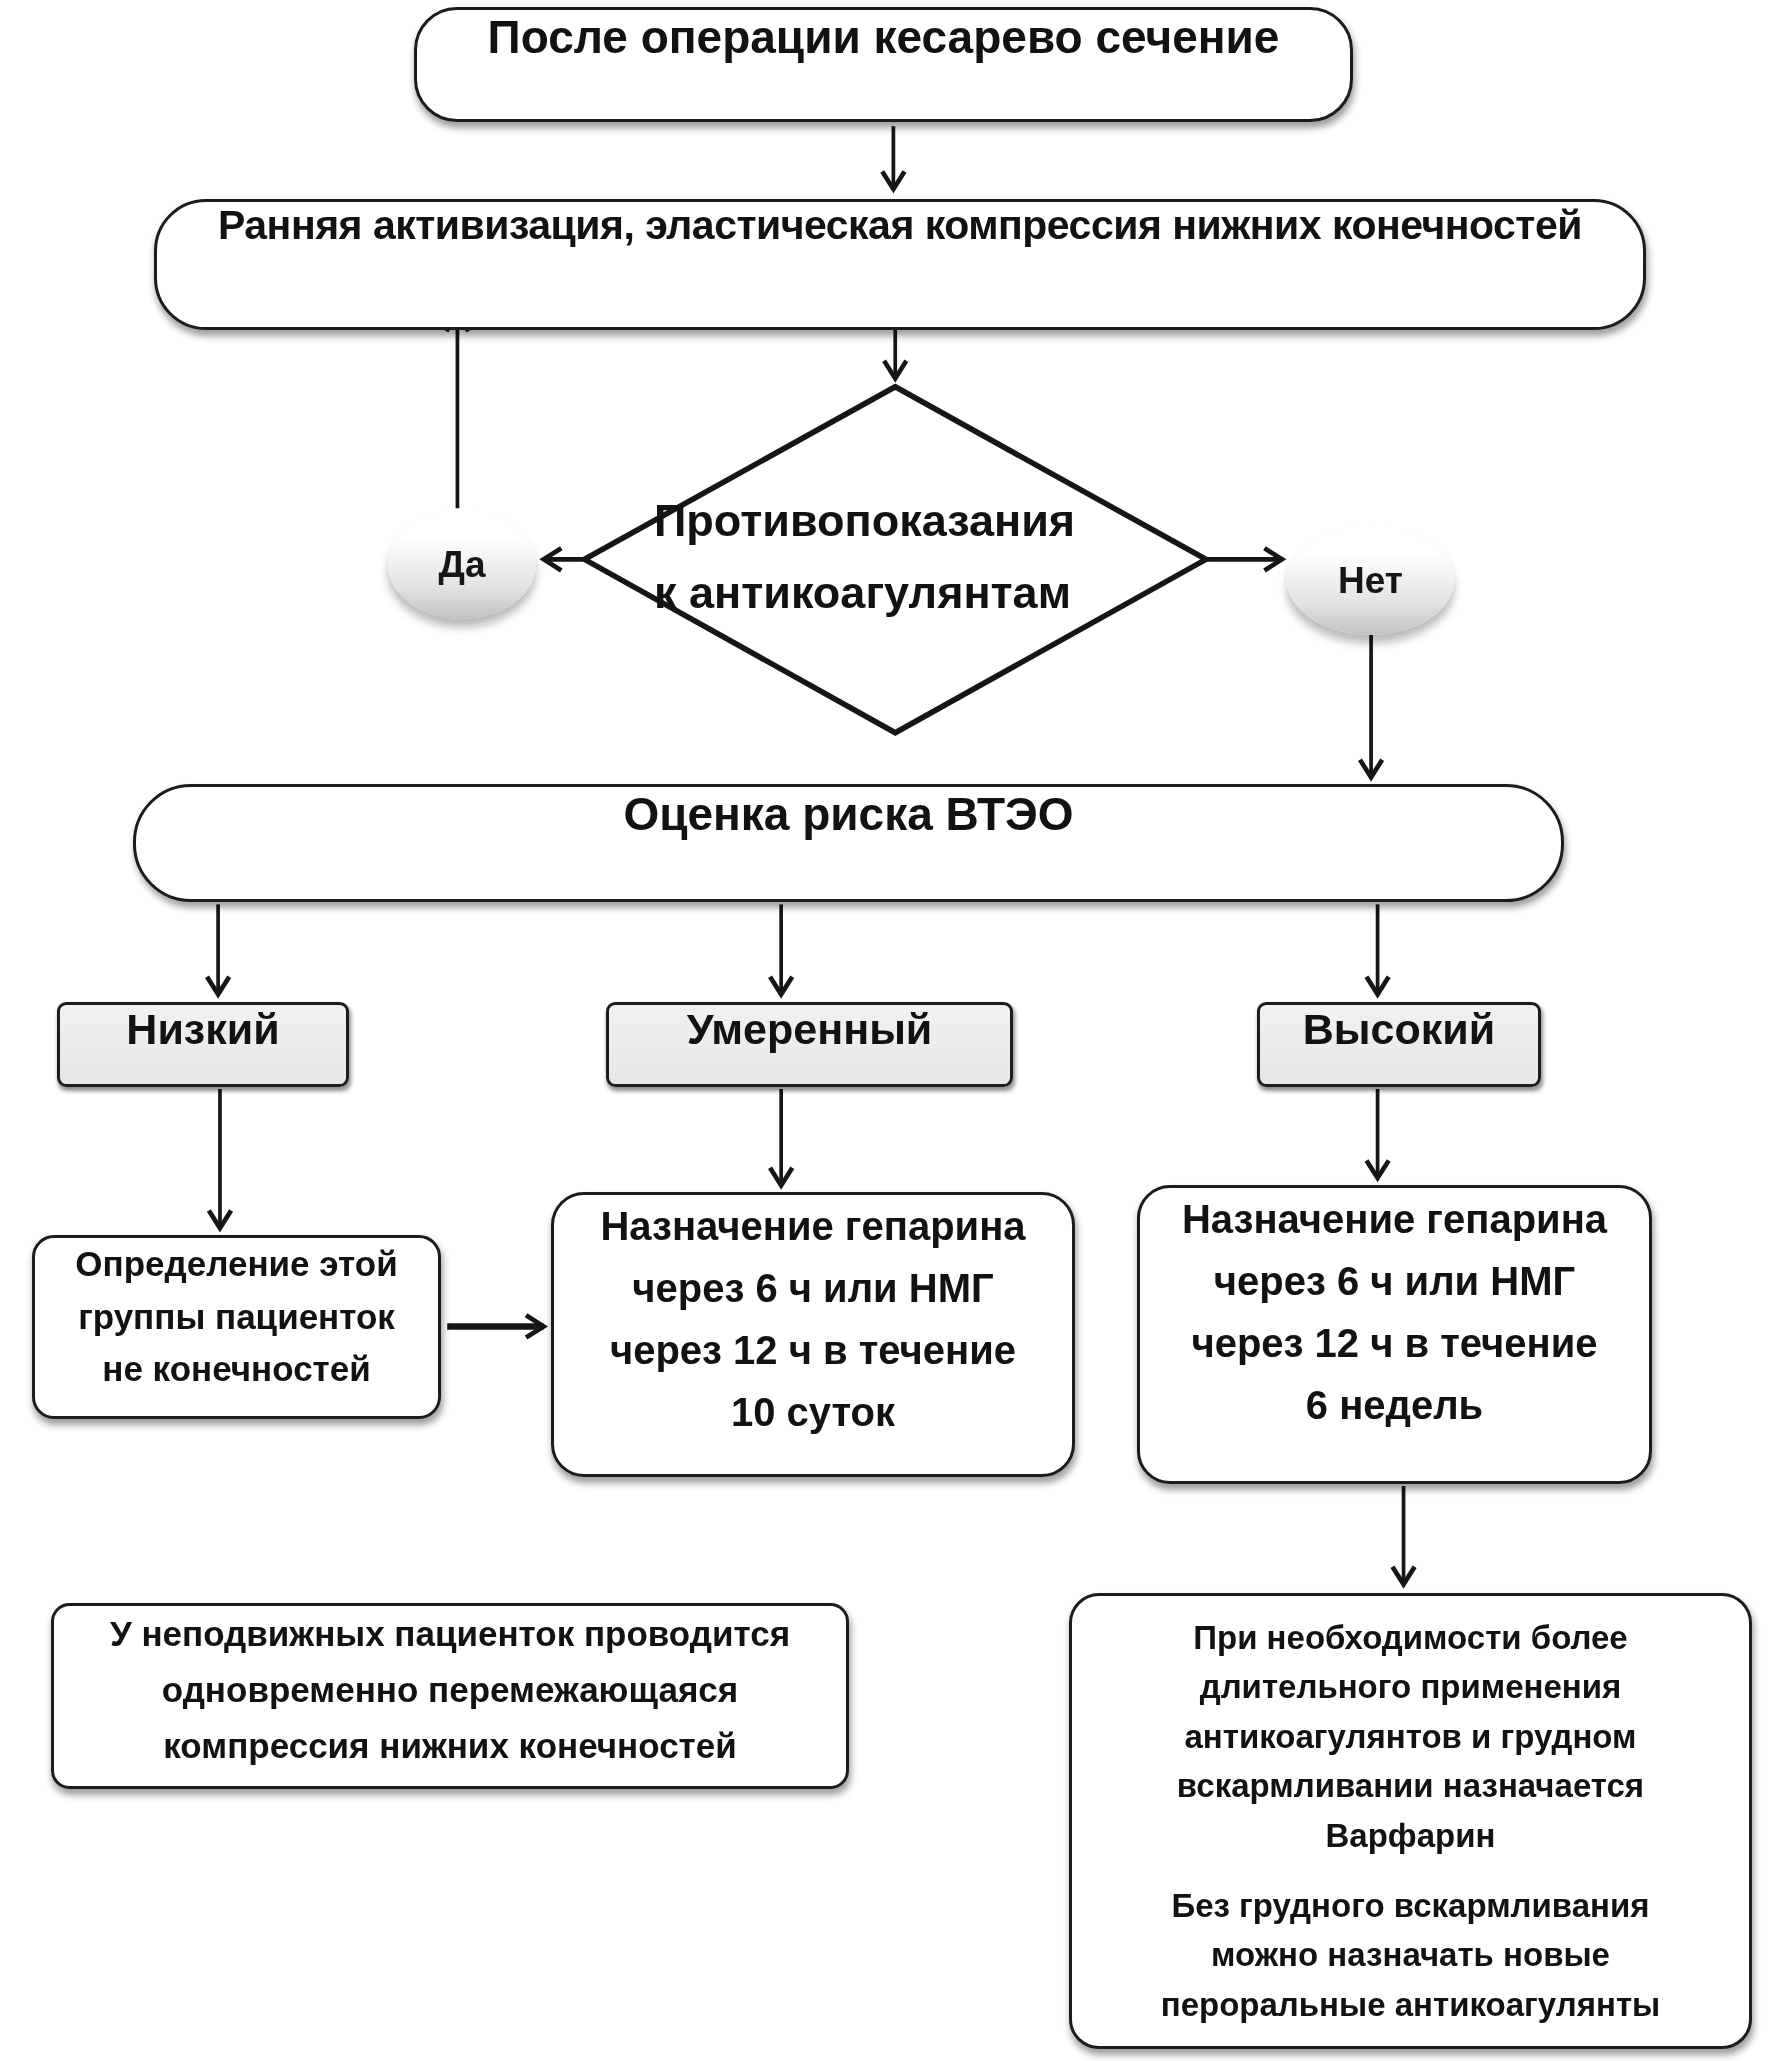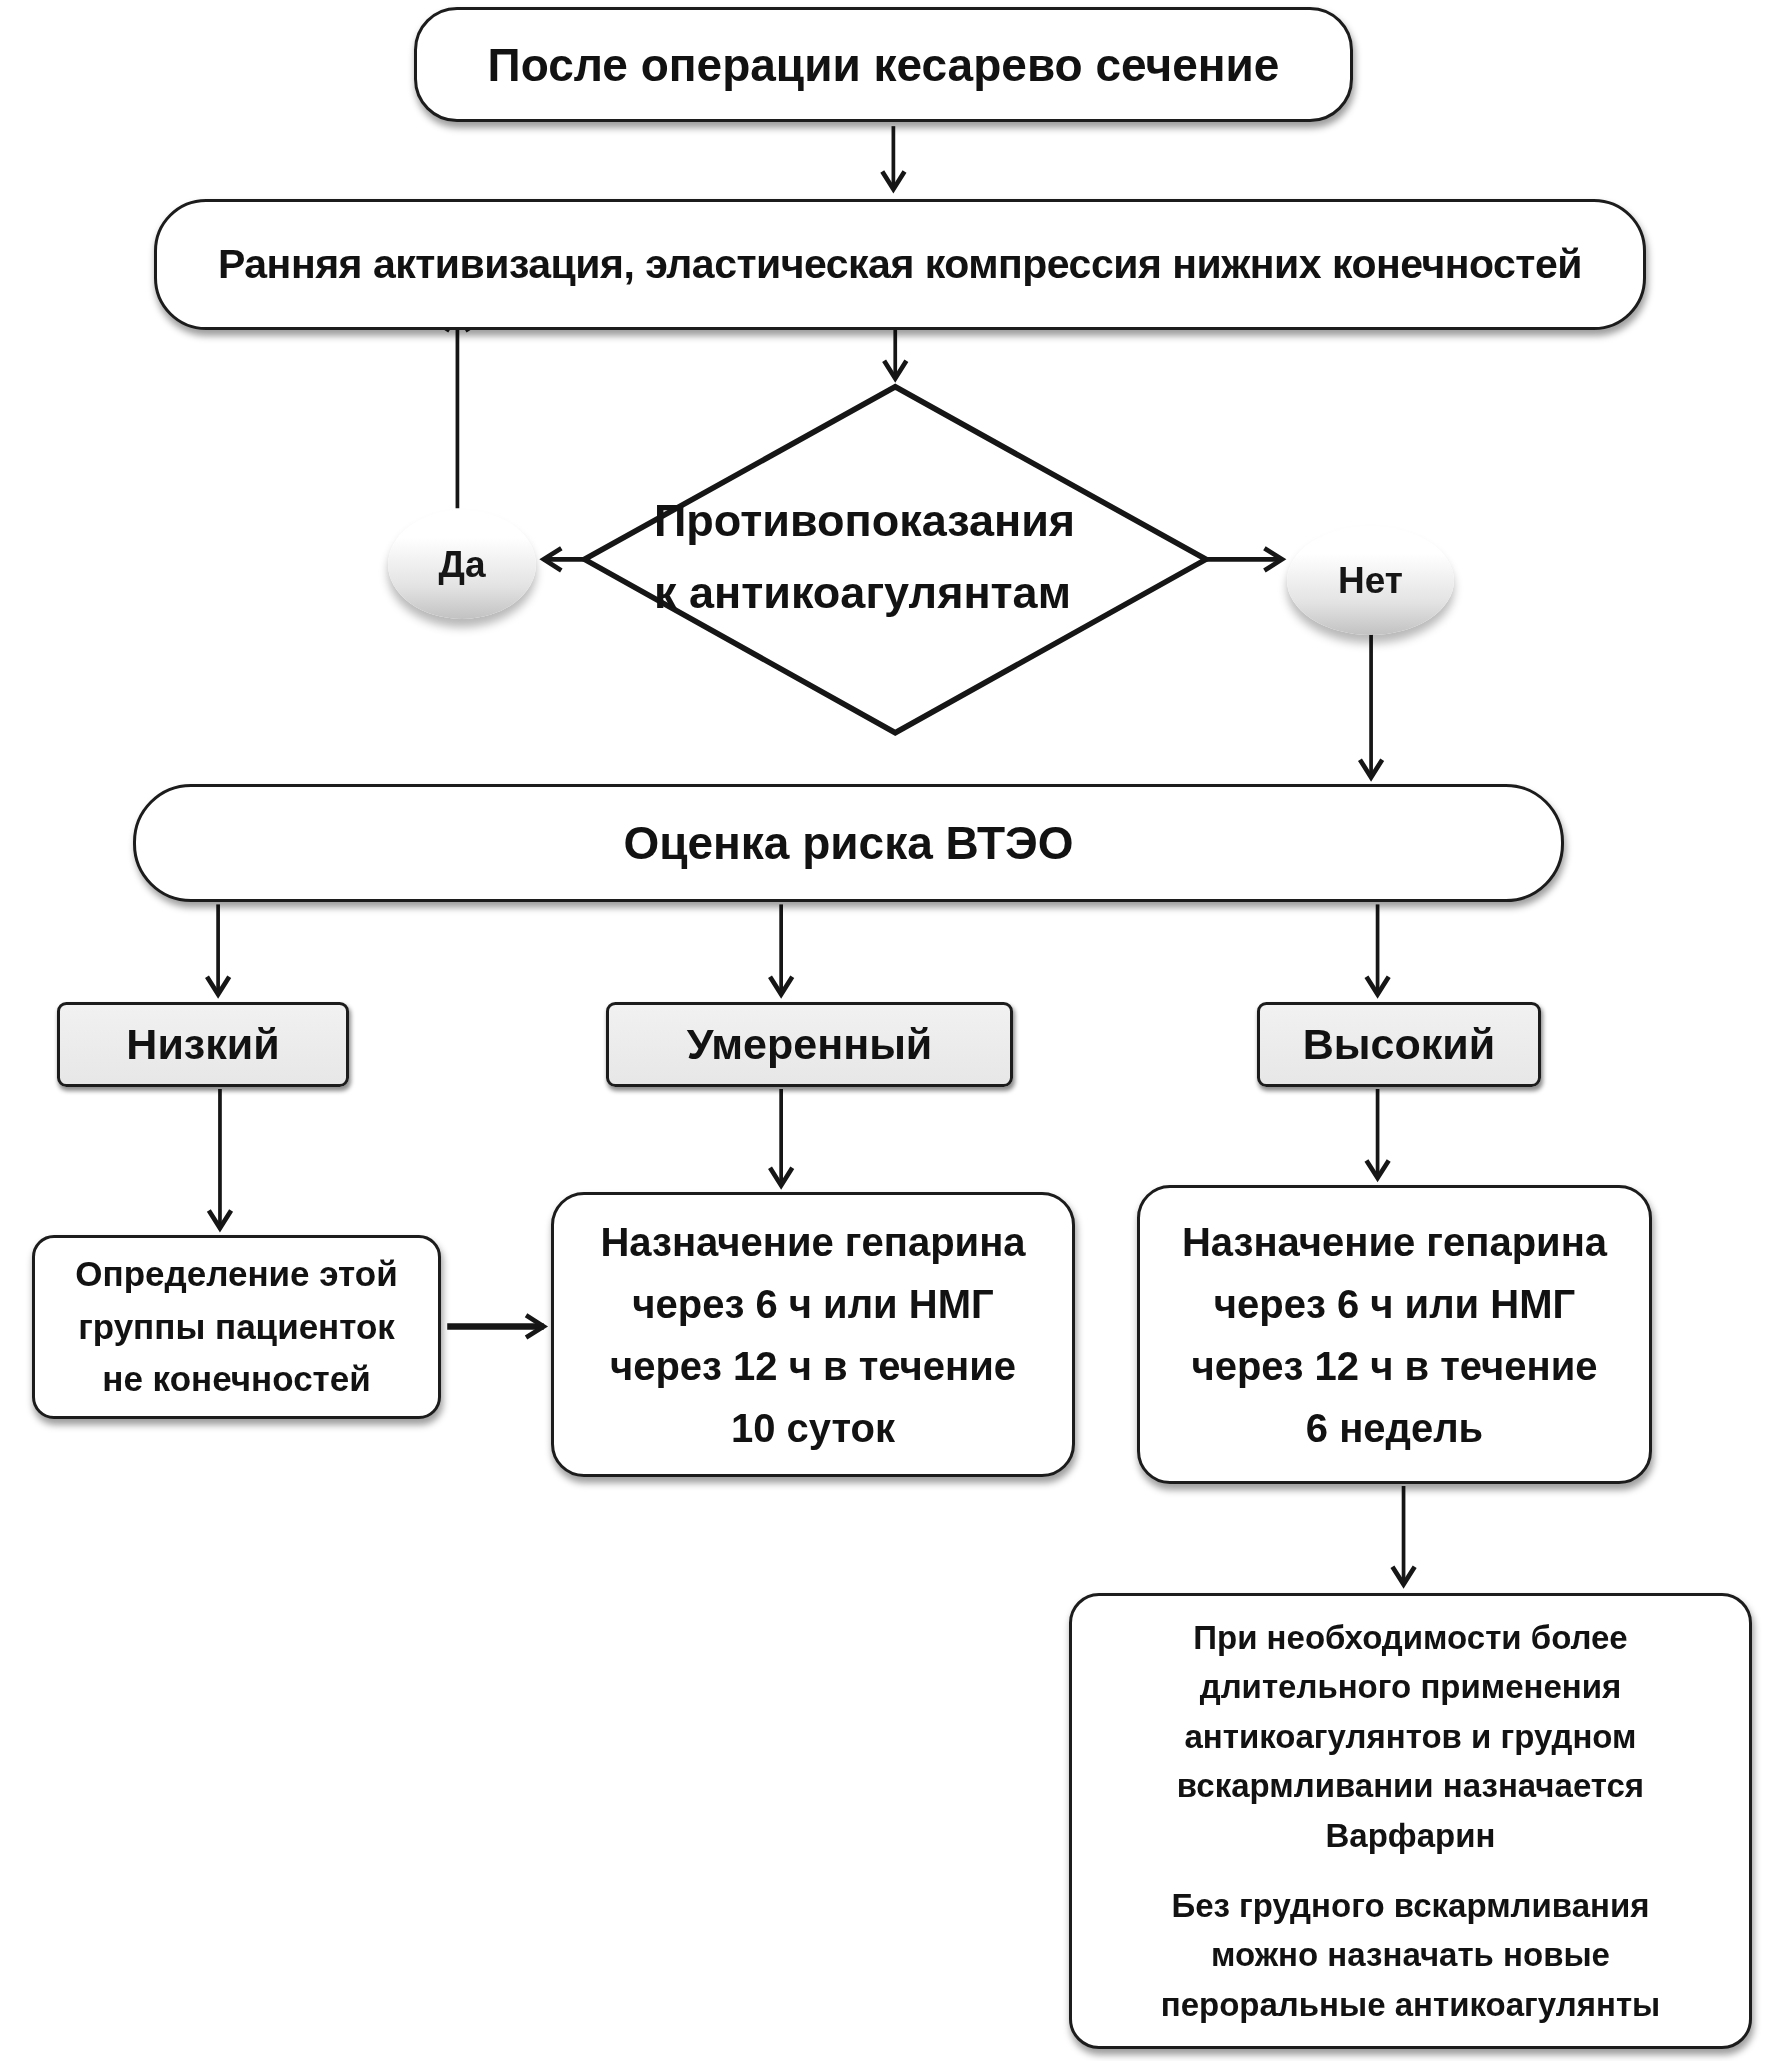--- a/index.html
+++ b/index.html
@@ -3,21 +3,21 @@
 <meta charset="utf-8">
 <style>
   html,body { margin:0; padding:0; background:#ffffff; }
   .canvas {
     position:relative; width:1771px; height:2062px; background:#ffffff;
     font-family:"Liberation Sans", sans-serif; color:#121212; overflow:hidden;
   }
   svg.connectors { position:absolute; left:0; top:0; width:1771px; height:2062px; }
   .nd {
     position:absolute; box-sizing:border-box;
-    display:flex; flex-direction:column; align-items:center; justify-content:center;
+    display:flex; flex-direction:column; align-items:center; justify-content:flex-start;
     text-align:center; font-weight:700; color:#121212;
     background:#ffffff; border:3.7px solid #1c1c1c;
     box-shadow:1.9px 5.6px 7.4px rgba(0,0,0,0.38);
   }
   .nd-start   { left:414px; top:7.4px;    width:939px; height:115px; border-radius:43px; font-size:46px; white-space:nowrap; }
   .nd-activ   { left:154px; top:199px;  width:1492px; height:131px; border-radius:52px; font-size:41px; letter-spacing:-0.5px; white-space:nowrap; }
   .nd-risk    { left:133px; top:784px;  width:1431px; height:118px; border-radius:58px; font-size:46px; }
   .nd-cat     { border-radius:9.3px; font-size:43px; height:85px; top:1002px;
                 background:linear-gradient(#f1f1f1,#e7e7e7); box-shadow:1.9px 3.7px 4.6px rgba(0,0,0,0.45); }
   .nd-low     { left:57px;   width:292px; }
@@ -121,20 +121,25 @@
     <div>10 суток</div>
   </div>
 
   <div class="nd nd-highout">
     <div>Назначение гепарина</div>
     <div>через 6 ч или НМГ</div>
     <div>через 12 ч в течение</div>
     <div>6 недель</div>
   </div>
 
+  <div class="nd nd-immob">
+    <div>У неподвижных пациенток проводится</div>
+    <div>одновременно перемежающаяся</div>
+    <div>компрессия нижних конечностей</div>
+  </div>
 
   <div class="nd nd-warf">
     <div>При необходимости более длительного применения антикоагулянтов и грудном вскармливании назначается Варфарин</div>
     <div>Без грудного вскармливания можно назначать новые пероральные антикоагулянты</div>
   </div>
 
 </div>
 
 
 </body></html>

